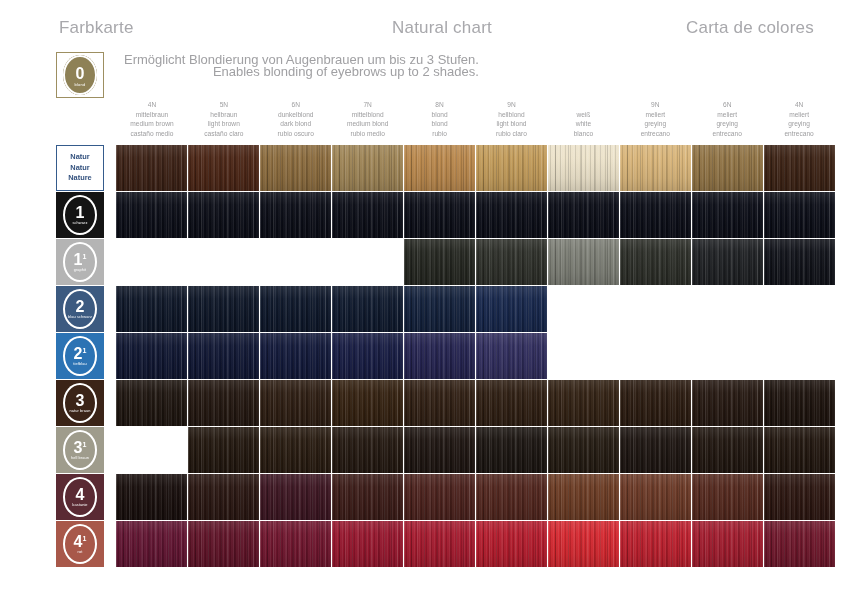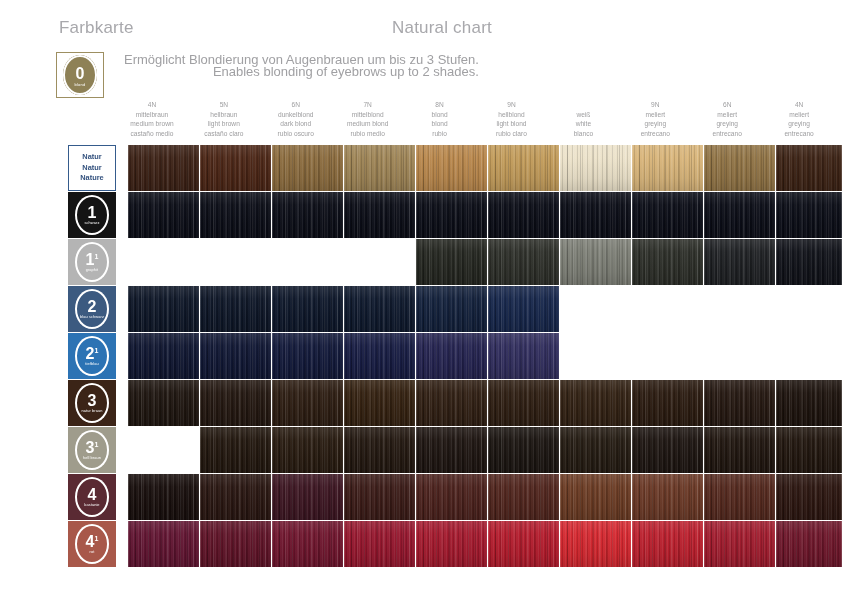--- a/index.html
+++ b/index.html
@@ -122,21 +122,21 @@
     color: #9d9d9f;
     white-space: nowrap;
   }
   .col-head .lvl {
     margin-bottom: 0px;
   }
 
   
   .rows {
     position: absolute;
-    left: 12px;
+    left: 0;
     top: 45px;
     width: 814px;
   }
   .row {
     position: relative;
     height: 46px;
     margin-bottom: 1px;
   }
   .row-badge {
     position: absolute;
@@ -252,20 +252,21 @@
       rgba(0,0,0,0.06) 72%,
       rgba(0,0,0,0.14) 100%);
   }
 </style>
 </head>
 <body>
 
 <div class="header">
   <div class="title title-de">Farbkarte</div>
   <div class="title title-en">Natural chart</div>
+  <div class="title title-es">Carta de colores</div>
 </div>
 
 <div class="intro">
   <div class="badge0-box">
     <div class="badge0-inner">
       <div class="badge0-num">0</div>
       <div class="badge0-sub">blond</div>
     </div>
   </div>
   <div class="intro-lines">

